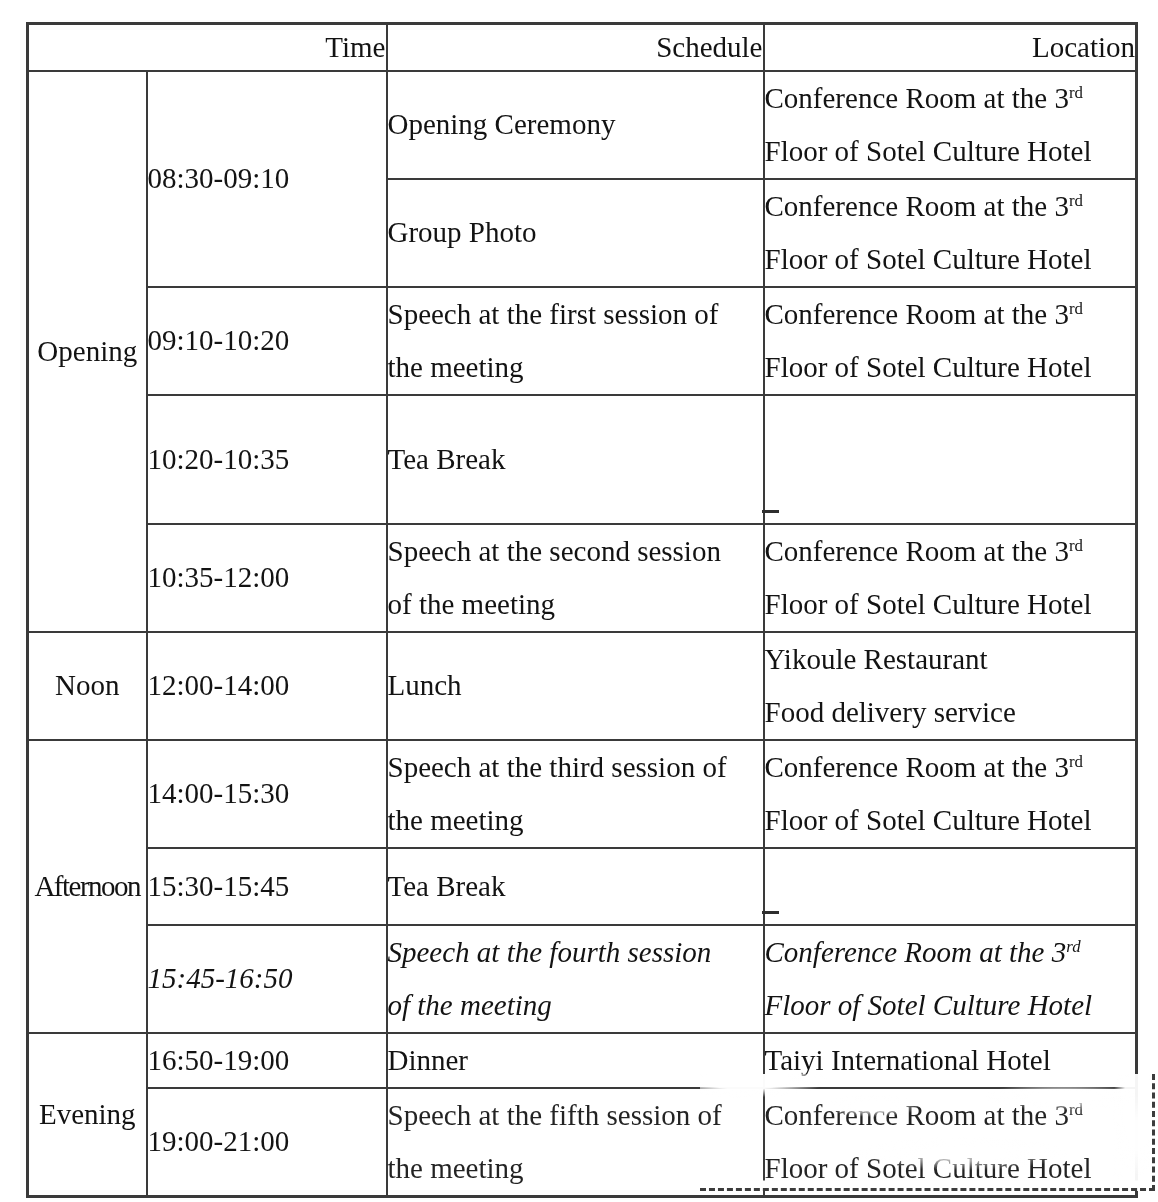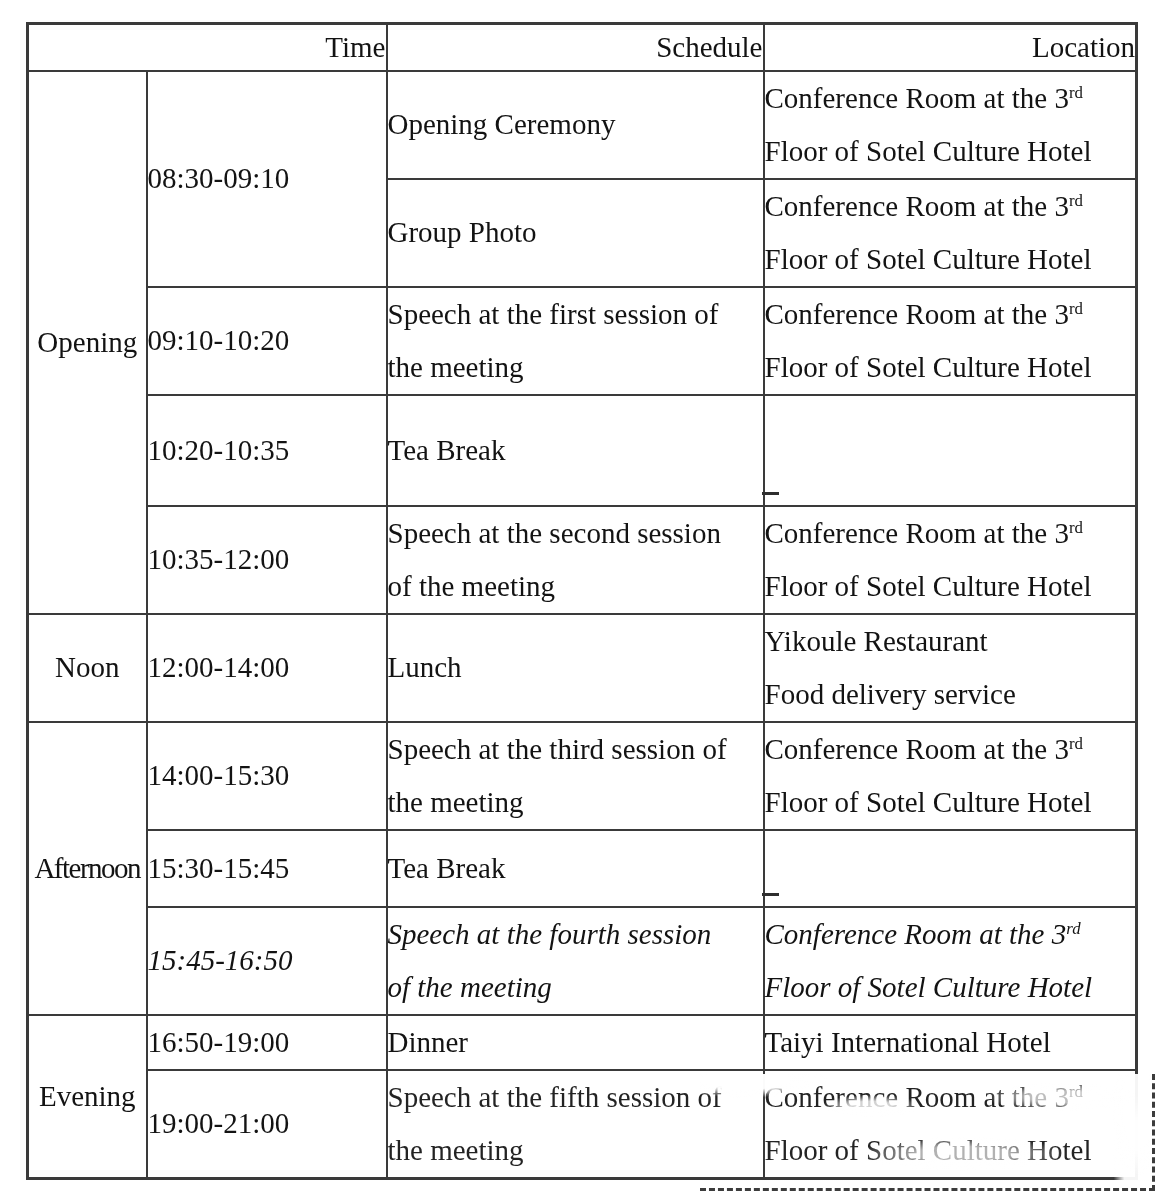--- a/index.html
+++ b/index.html
@@ -30,21 +30,21 @@
   }
   col.cw1 { width: 119px; }
   col.cw2 { width: 240px; }
   col.cw3 { width: 377px; }
   col.cw4 { width: 373px; }
 
   tr.r0  { height: 47px;  }
   tr.r1  { height: 106px; }
   tr.r2  { height: 107px; }
   tr.r3  { height: 105px; margin-top: 27px; }
-  tr.r4  { height: 111px; }
+  tr.r4  { height: 129px; }
   tr.r5  { height: 106px; }
   tr.r6  { height: 105px; margin-top: 6px; }
   tr.r7  { height: 107px; }
   tr.r8  { height: 77px; }
   tr.r9  { height: 105px; font-style: italic; }
   tr.r10 { height: 53px;  }
   tr.r11 { height: 102px; }
 
   td.hdr    { text-align: right; padding-left: 5px; }
   td.period { text-align: center; }

